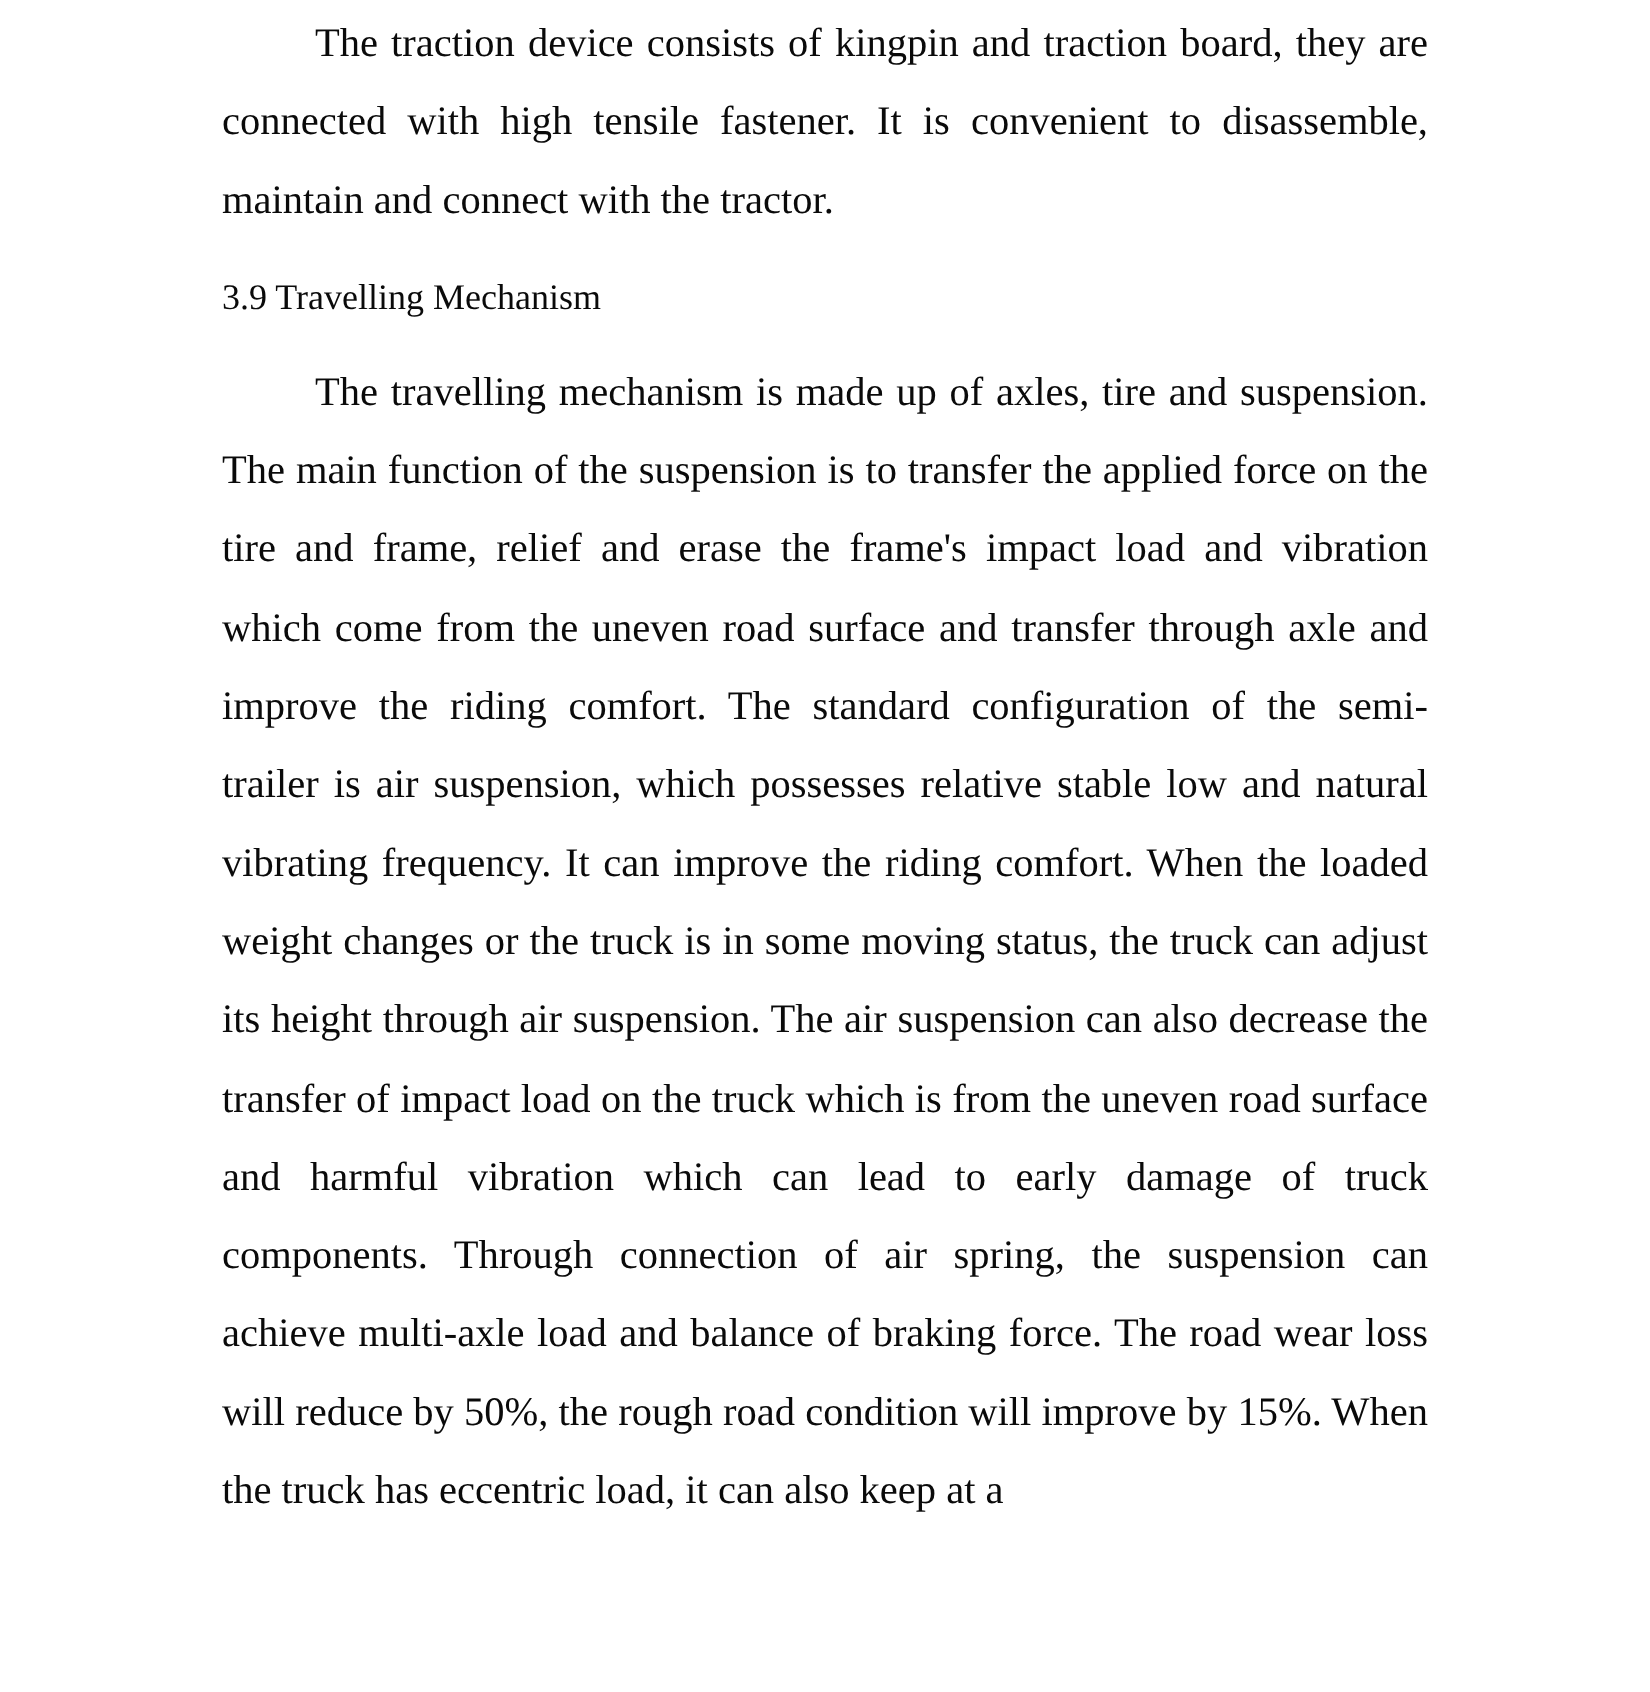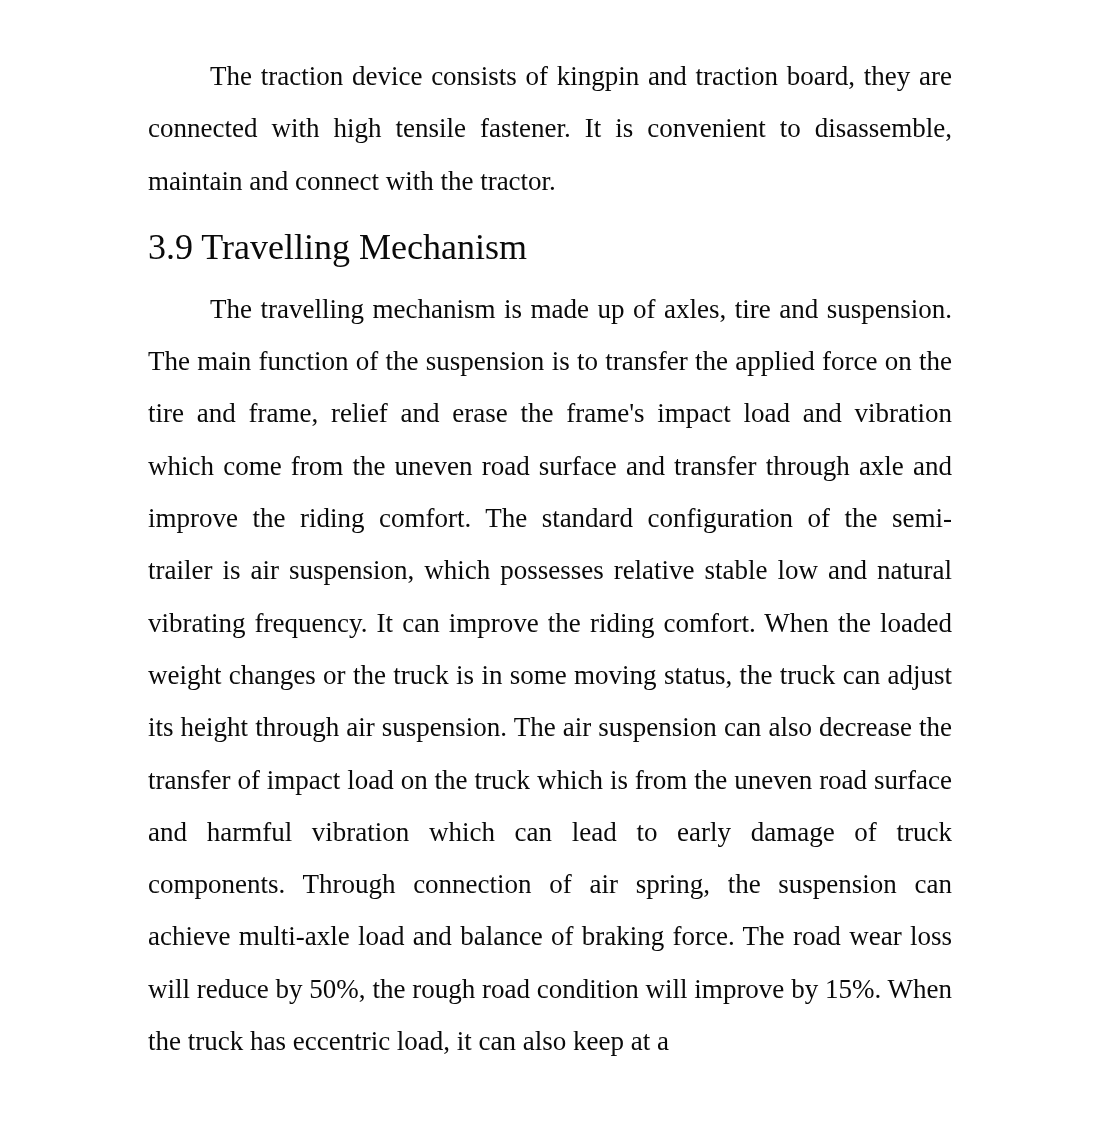--- a/index.html
+++ b/index.html
@@ -25,24 +25,23 @@
     text-align: justify;
     text-justify: inter-word;
     font-size: 27px;
     line-height: 52.3px;
     margin: 0;
     text-indent: 62px;
     hyphens: none;
   }
   .para.first {
     padding-top: 2px;
-    margin-top: 48px;
   }
   .heading {
-    font-size: 36px;
+    font-size: 24px;
     line-height: 52px;
     margin: 14px 0 10px 0;
     text-indent: 0;
     text-align: left;
     font-weight: normal;
   }
   .para.body-flow {
     margin-top: 2px;
   }
 </style>

